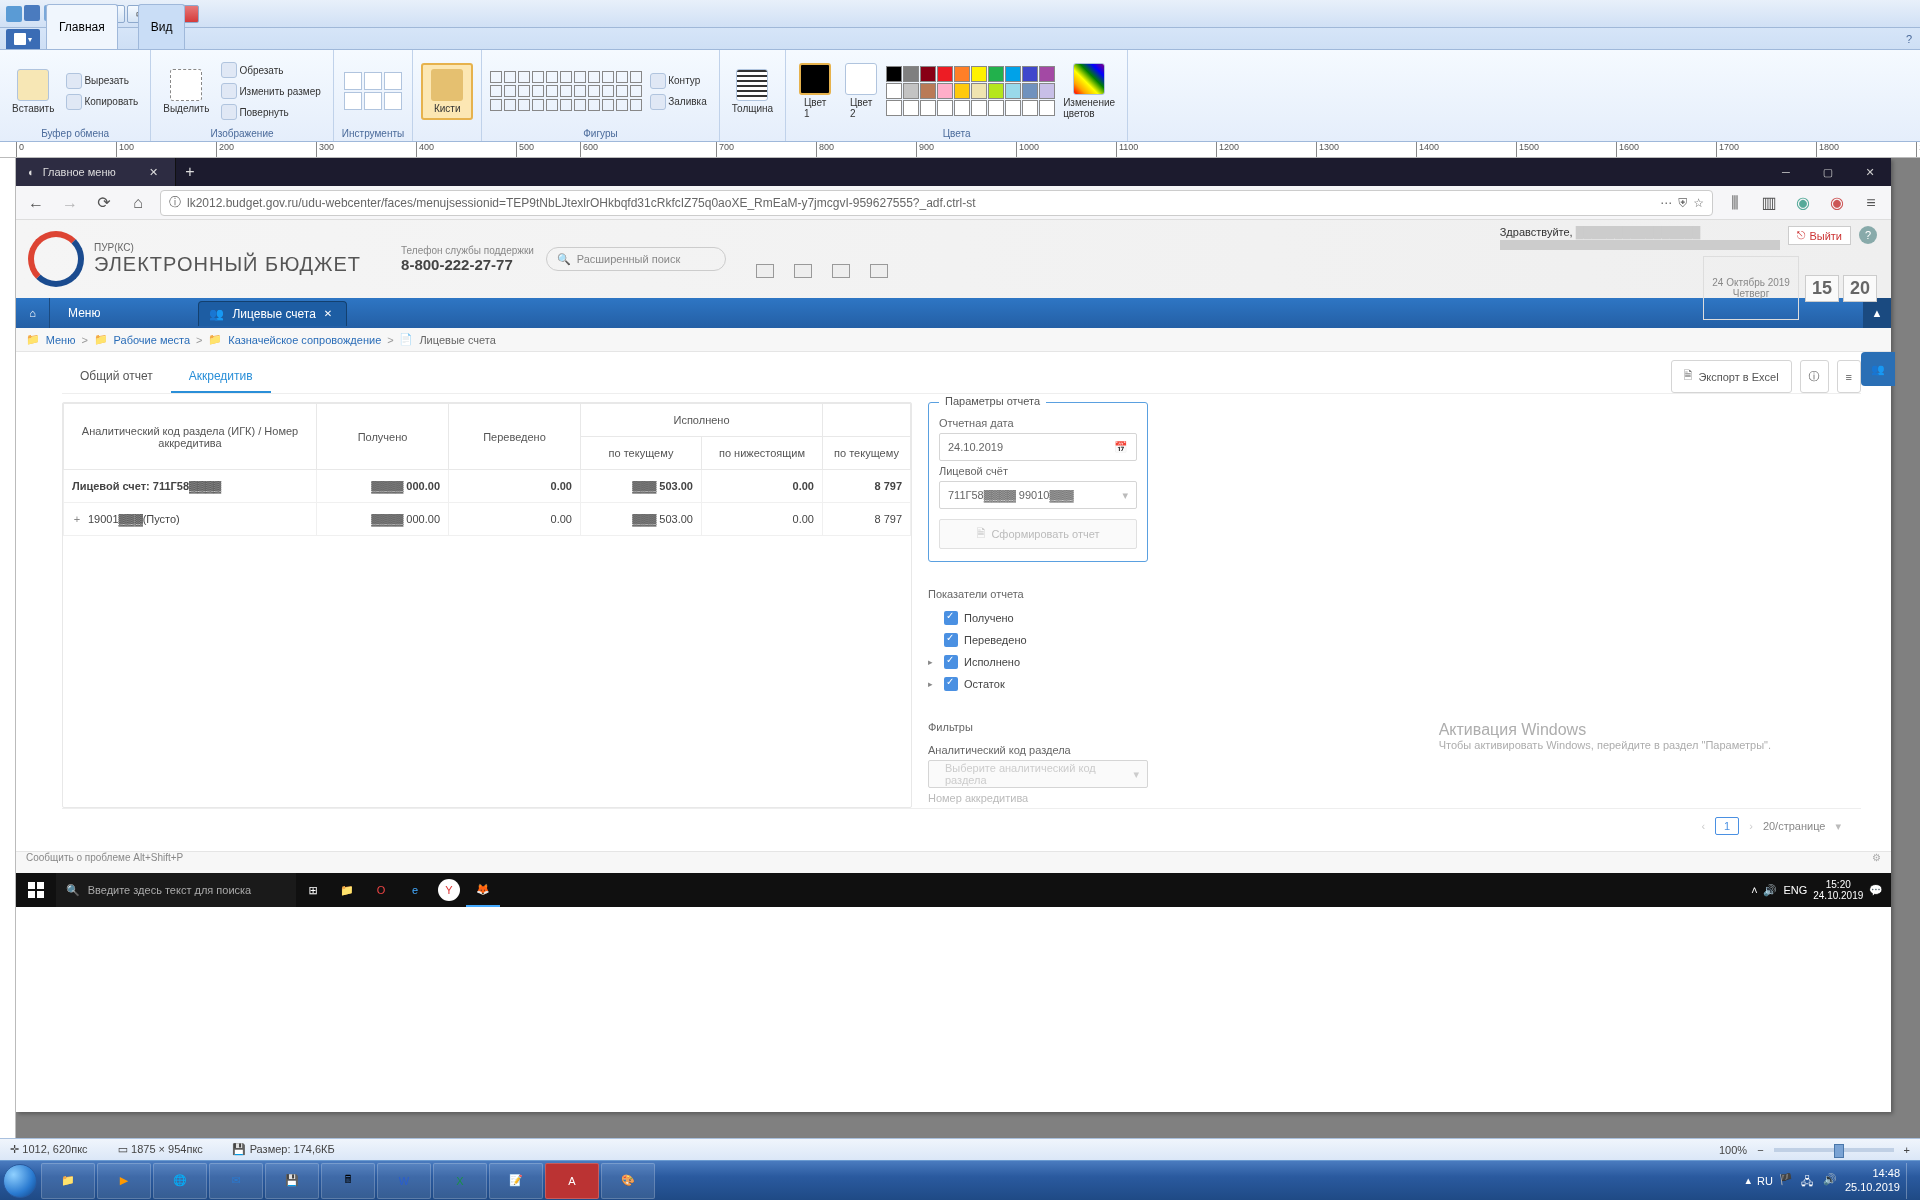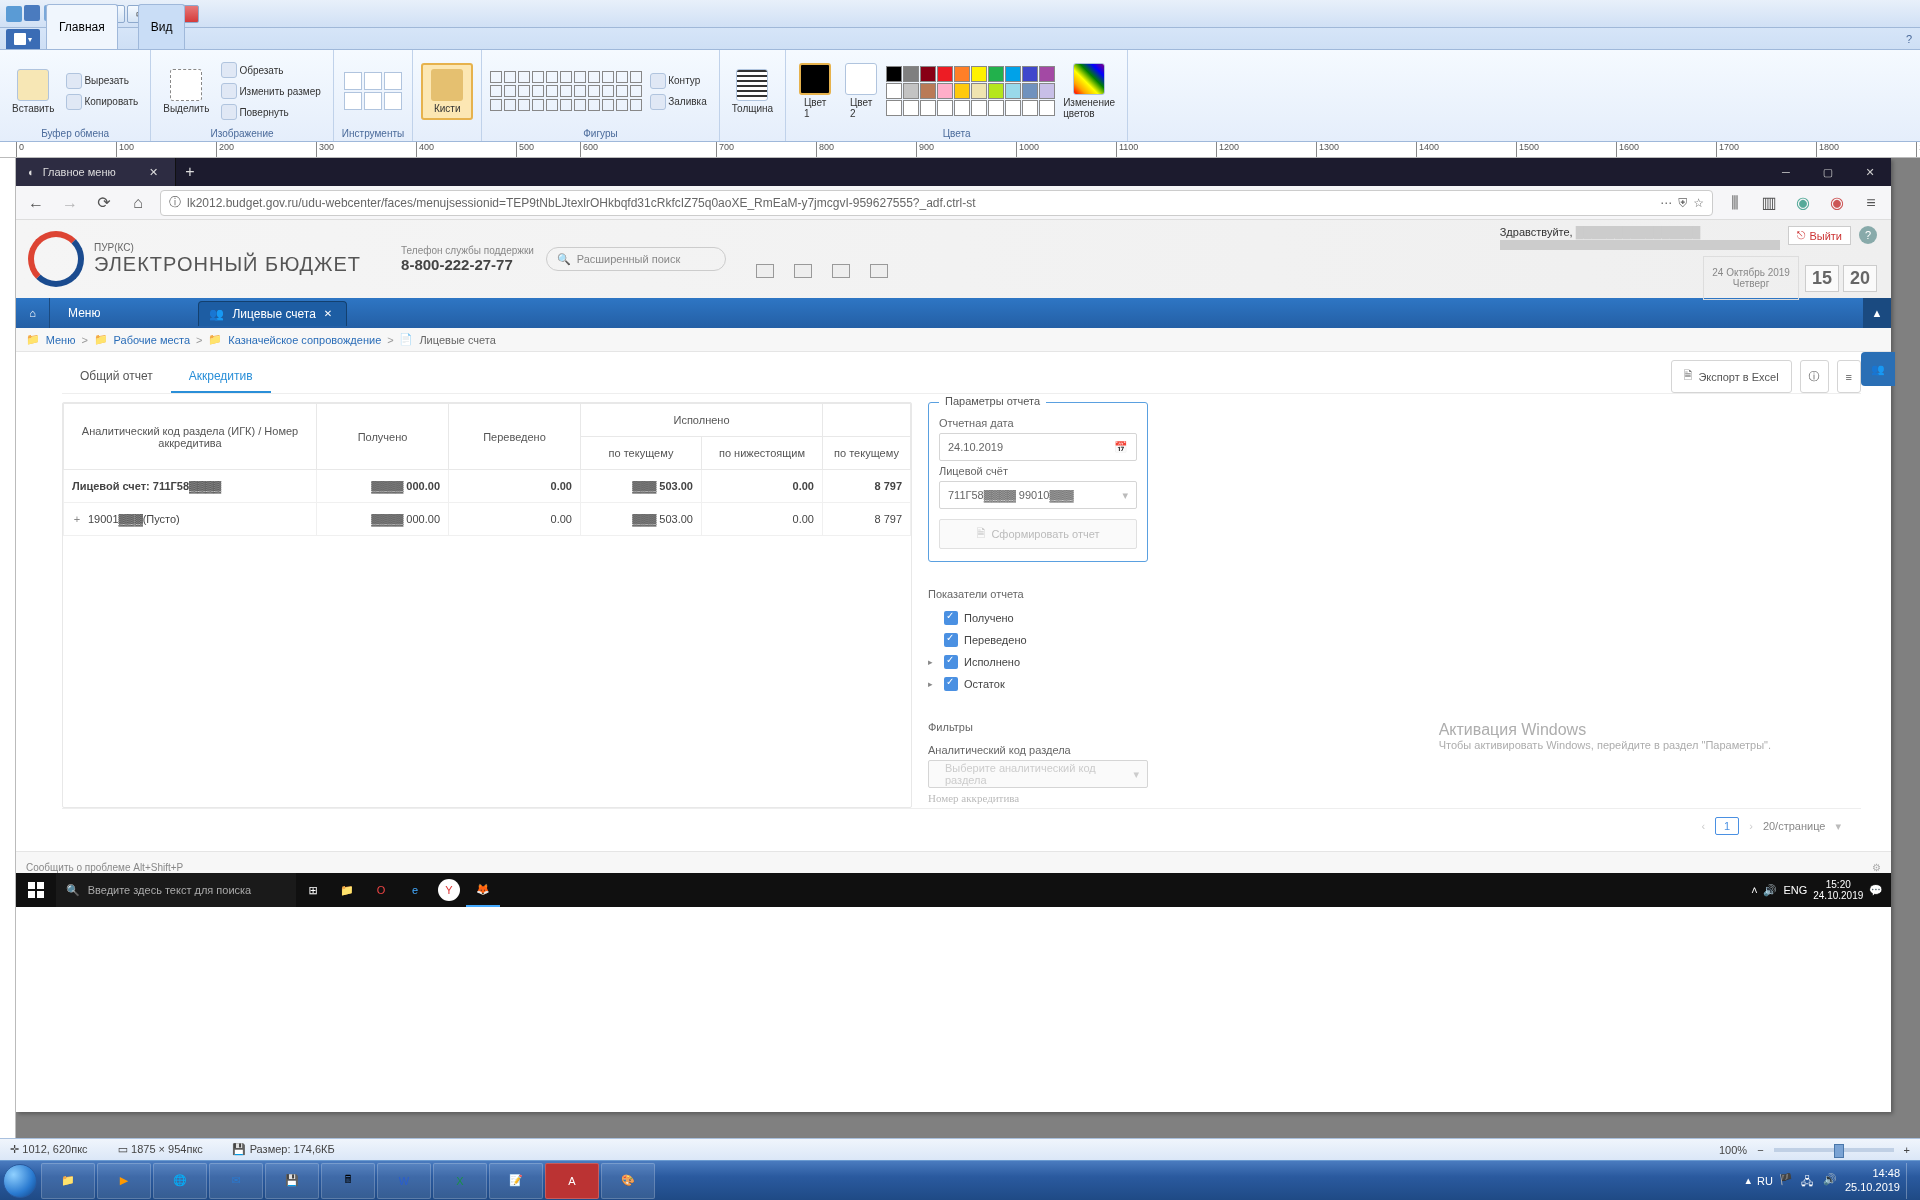--- a/index.html
+++ b/index.html
@@ -66,21 +66,21 @@
 .logo-text { margin-left:10px; }
 .logo-sub { font-size:10px; color:#666; }
 .logo-main { font-size:20px; color:#555; letter-spacing:1px; }
 .support { margin-left:40px; font-size:10px; color:#888; }
 .support-phone { font-size:15px; font-weight:bold; color:#444; }
 .search-adv { margin-left:12px; border:1px solid #ccc; border-radius:12px; height:24px; width:180px; display:flex;align-items:center; padding:0 10px; gap:6px; color:#888; font-size:11px; }
 .hdr-right { position:absolute; right:14px; top:6px; display:flex; gap:8px; align-items:flex-start; }
 .greeting { font-size:11px; color:#333; }
 .exit-btn { border:1px solid #ccc; background:#fff; padding:2px 8px; font-size:11px; color:#c33; display:flex;gap:4px;align-items:center; }
 .help-ic { width:18px;height:18px;border-radius:50%;background:#8aa;color:#fff;display:flex;align-items:center;justify-content:center;font-size:11px; }
-.clock-box { border:1px solid #ddd; padding:10px 8px; font-size:10px; color:#888; text-align:center; }
+.clock-box { border:1px solid #ddd; padding:20px 8px; font-size:10px; color:#888; text-align:center; }
 .clock-time { display:flex; gap:4px; }
 .clock-num { border:1px solid #ccc; padding:2px 6px; font-size:18px; color:#666; font-weight:bold; background:#fafafa; }
 .hdr-icons { position:absolute; left:740px; top:44px; display:flex; gap:20px; }
 .hdr-ic { width:18px; height:14px; border:1px solid #999; background:#eee; }
 
 .navbar { height:30px; background:linear-gradient(#2e76c4,#245fa5); display:flex; align-items:center; }
 .home-ic { width:34px; height:100%; display:flex;align-items:center;justify-content:center; color:#fff; border-right:1px solid #1a4a80; }
 .nav-menu { color:#fff; padding:0 18px; font-size:12px; }
 .nav-tab { background:#1d5da3; border:1px solid #13406f; border-bottom:none; color:#fff; padding:5px 14px 5px 10px; border-radius:4px 4px 0 0; margin-left:80px; display:flex; gap:8px; align-items:center; font-size:12px; }
 .nav-close { font-size:10px; }
@@ -125,21 +125,21 @@
 .chk::after { content:'✓'; color:#fff; font-size:10px; position:absolute; left:2px; top:-1px; }
 .expander { color:#888; width:10px; font-size:9px; }
 
 .watermark { position:absolute; right:120px; bottom:100px; color:#adadad; font-size:16px; }
 .watermark .w2 { font-size:11px; }
 
 .pager-row { display:flex; align-items:center; justify-content:flex-end; gap:10px; padding:8px 20px; border-top:1px solid #eee; font-size:11px; color:#888; }
 .pager-btn { border:1px solid #4a90e2; color:#4a90e2; padding:2px 8px; border-radius:2px; }
 .pager-nav { color:#ccc; }
 
-.footer-bar { height:22px; background:#f7f7f7; border-top:1px solid #e5e5e5; display:flex; align-items:flex-end; padding:0 10px; font-size:10px; color:#888; justify-content:space-between; }
+.footer-bar { height:22px; background:#f7f7f7; border-top:1px solid #e5e5e5; display:flex; align-items:flex-start; padding:0 10px; font-size:10px; color:#888; justify-content:space-between; }
 
 
 .inner-taskbar { height:34px; background:#101010; display:flex; align-items:center; color:#fff; font-size:11px; }
 .tb-start-inner { width:40px; height:100%; display:flex;align-items:center;justify-content:center; }
 .tb-search-inner { flex:0 0 240px; height:100%; background:#1a1a1a; display:flex;align-items:center; padding:0 10px; gap:8px; color:#aaa; }
 .tb-ic-inner { width:34px; height:100%; display:flex;align-items:center;justify-content:center; }
 .tb-right-inner { margin-left:auto; display:flex; align-items:center; gap:6px; padding-right:8px; }
 .tb-clock-inner { text-align:center; line-height:1.1; font-size:10px; }
 
 
@@ -597,21 +597,21 @@
                       <span class="expander">▸</span>
                       <div class="chk"></div>
                       <span>Остаток</span>
                     </div>
                   <div class="section-title" style="">Фильтры</div>
                   <div class="label1">Аналитический код раздела</div>
                   <div class="inp disabled">
                       <span style="color:#ccc;margin-left:8px;">Выберите аналитический код раздела</span>
                       <span style="color:#ccc;">▾</span>
                     </div>
-                  <div class="label1" style="color:#bbb;font-family:Liberation Serif, serif;">Номер аккредитива</div>
+                  <div class="label1" style="color:#bbb;">Номер аккредитива</div>
                 </div>
               </div>
 
               <div class="watermark">
                 <div>Активация Windows</div>
                 <div class="w2">Чтобы активировать Windows, перейдите в раздел "Параметры".</div>
               </div>
 
               <div class="pager-row">
                 <span class="pager-nav">‹</span>

